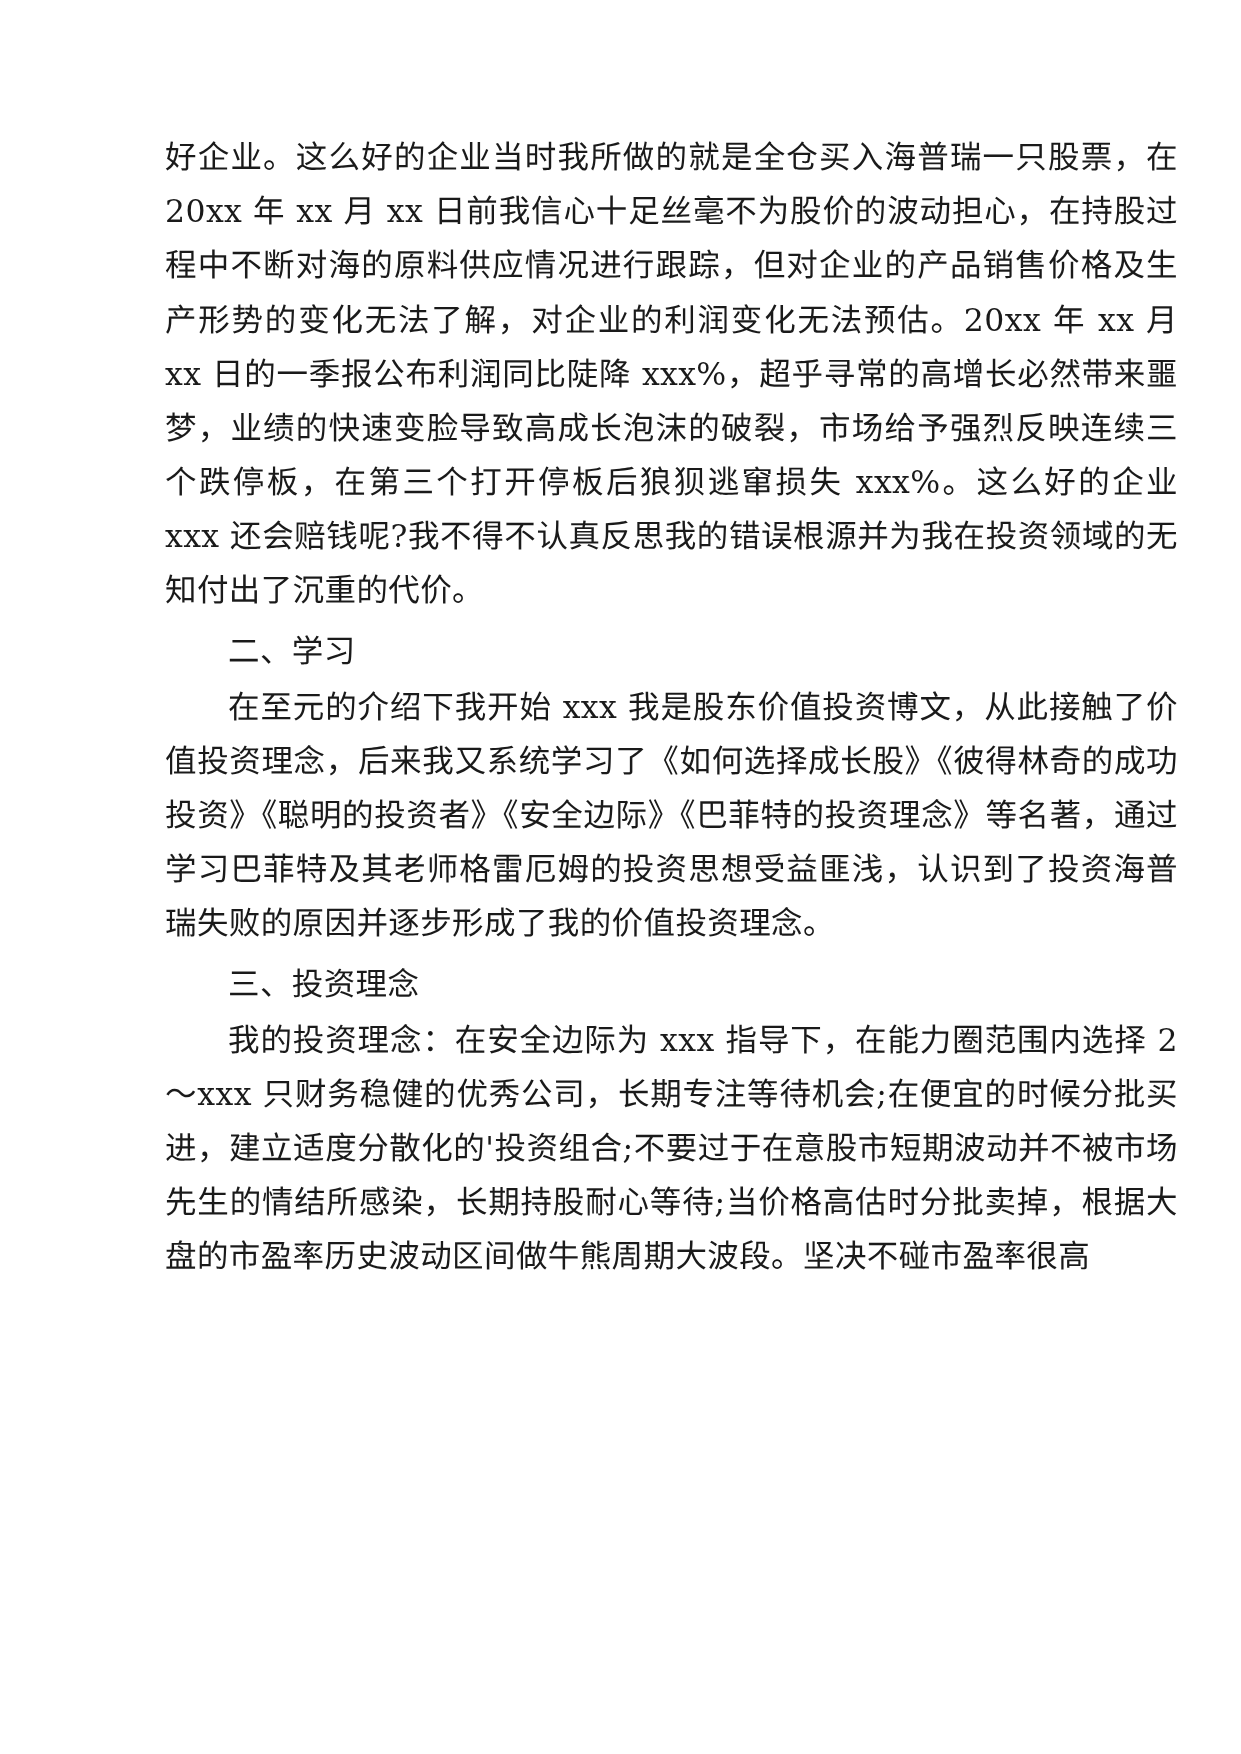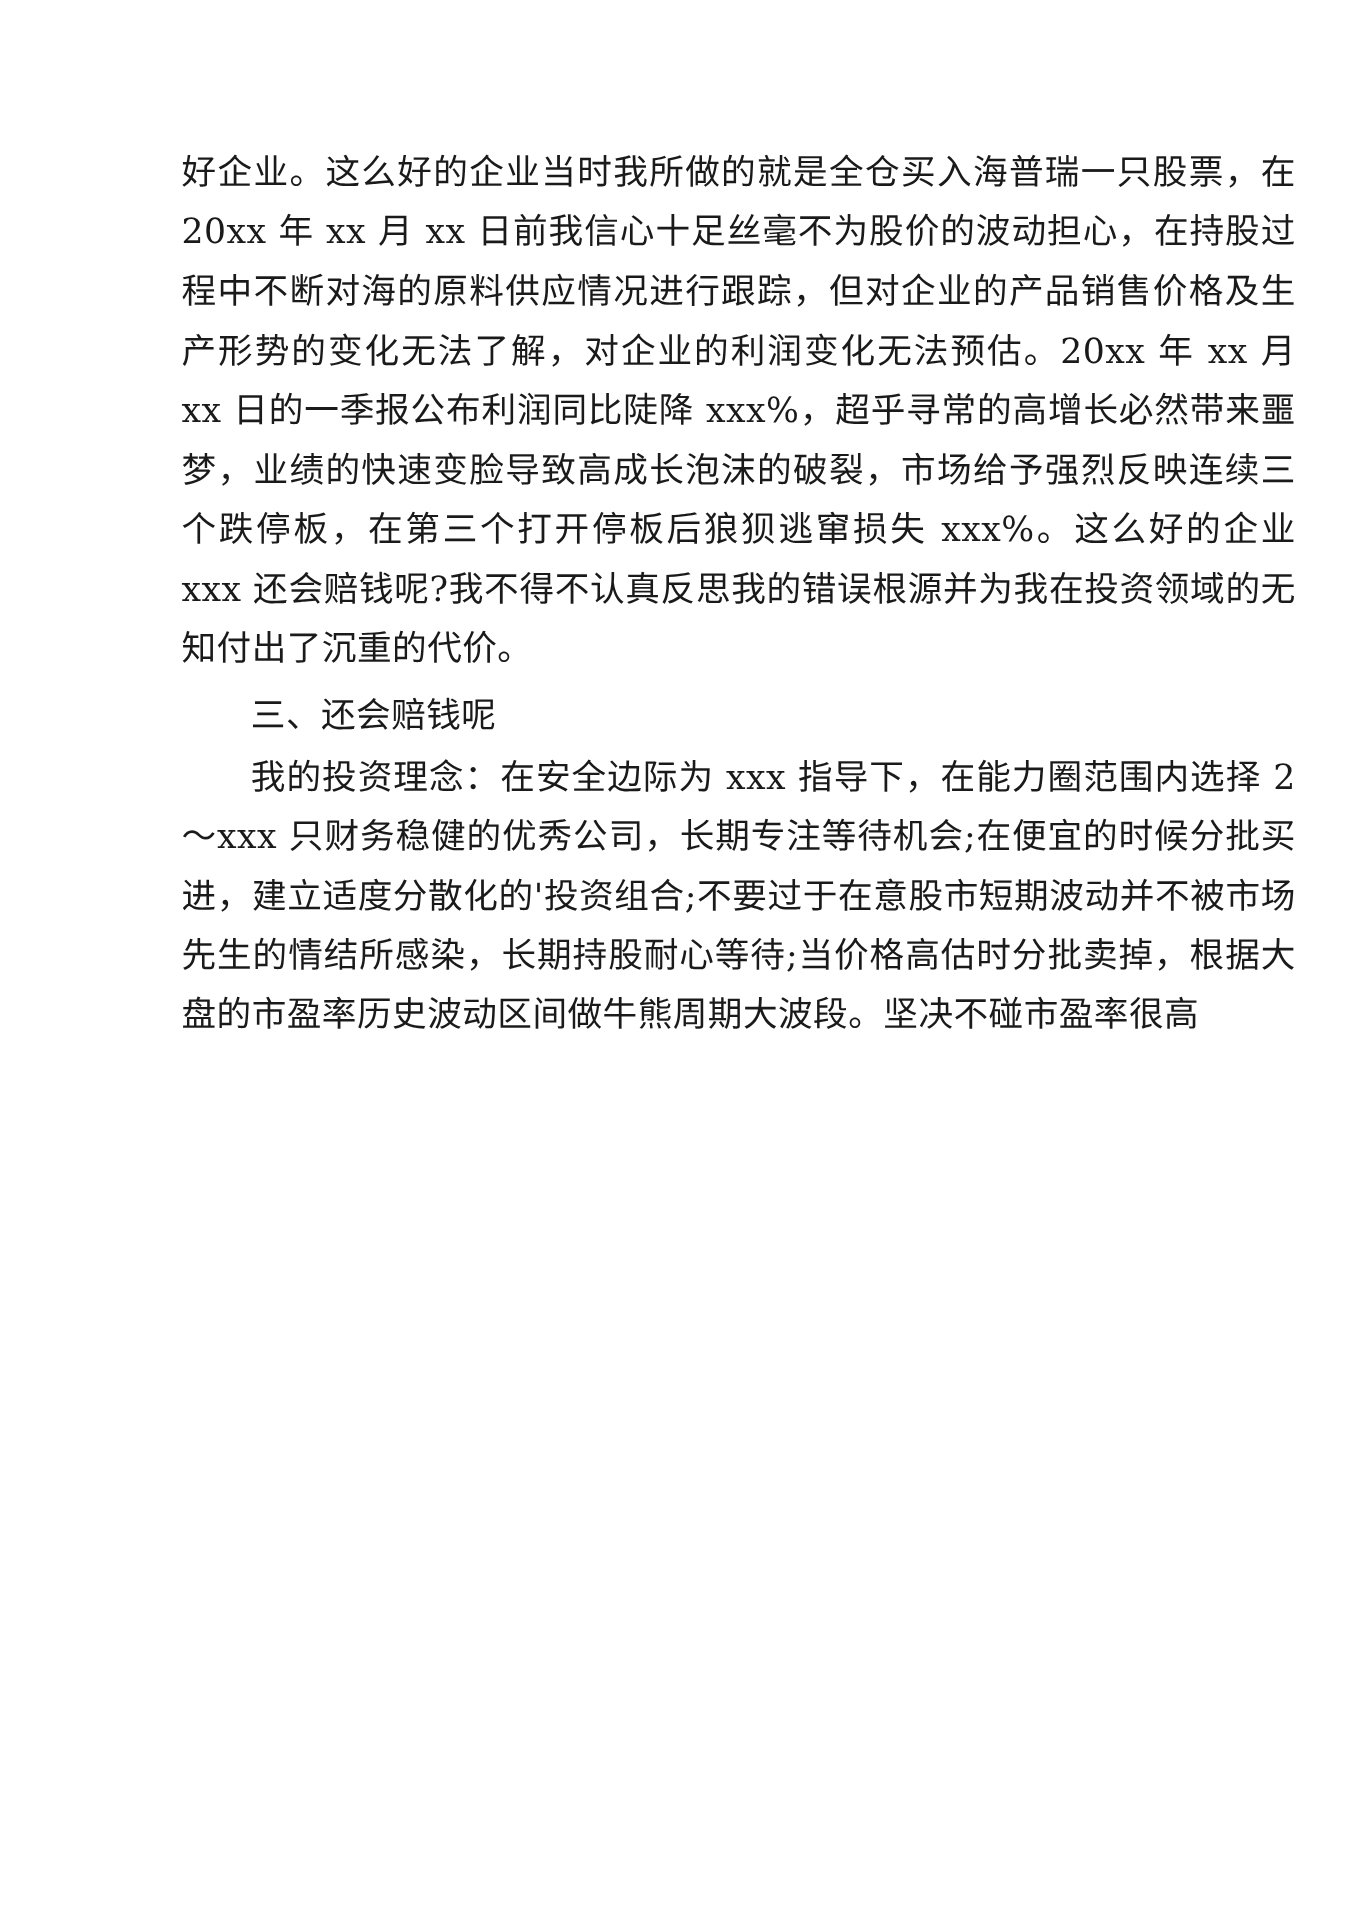--- a/index.html
+++ b/index.html
@@ -38,20 +38,22 @@
   }
 </style>
 </head>
 <body>
 
 <div class="page">
   <div class="doc-body">
 
     <p class="para cont">好企业。这么好的企业当时我所做的就是全仓买入海普瑞一只股票，在 20xx 年 xx 月 xx 日前我信心十足丝毫不为股价的波动担心，在持股过程中不断对海的原料供应情况进行跟踪，但对企业的产品销售价格及生产形势的变化无法了解，对企业的利润变化无法预估。20xx 年 xx 月 xx 日的一季报公布利润同比陡降 xxx%，超乎寻常的高增长必然带来噩梦，业绩的快速变脸导致高成长泡沫的破裂，市场给予强烈反映连续三个跌停板，在第三个打开停板后狼狈逃窜损失 xxx%。这么好的企业 xxx 还会赔钱呢?我不得不认真反思我的错误根源并为我在投资领域的无知付出了沉重的代价。</p>
 
+    <p class="heading">二、学习</p>
 
+    <p class="para">在至元的介绍下我开始 xxx 我是股东价值投资博文，从此接触了价值投资理念，后来我又系统学习了《如何选择成长股》《彼得林奇的成功投资》《聪明的投资者》《安全边际》《巴菲特的投资理念》等名著，通过学习巴菲特及其老师格雷厄姆的投资思想受益匪浅，认识到了投资海普瑞失败的原因并逐步形成了我的价值投资理念。</p>
 
-    <p class="heading">三、还会赔钱呢</p>
+    <p class="heading">三、投资理念</p>
 
     <p class="para">我的投资理念：在安全边际为 xxx 指导下，在能力圈范围内选择 2～xxx 只财务稳健的优秀公司，长期专注等待机会;在便宜的时候分批买进，建立适度分散化的'投资组合;不要过于在意股市短期波动并不被市场先生的情结所感染，长期持股耐心等待;当价格高估时分批卖掉，根据大盘的市盈率历史波动区间做牛熊周期大波段。坚决不碰市盈率很高</p>
 
   </div>
 </div>
 
 </body></html>

